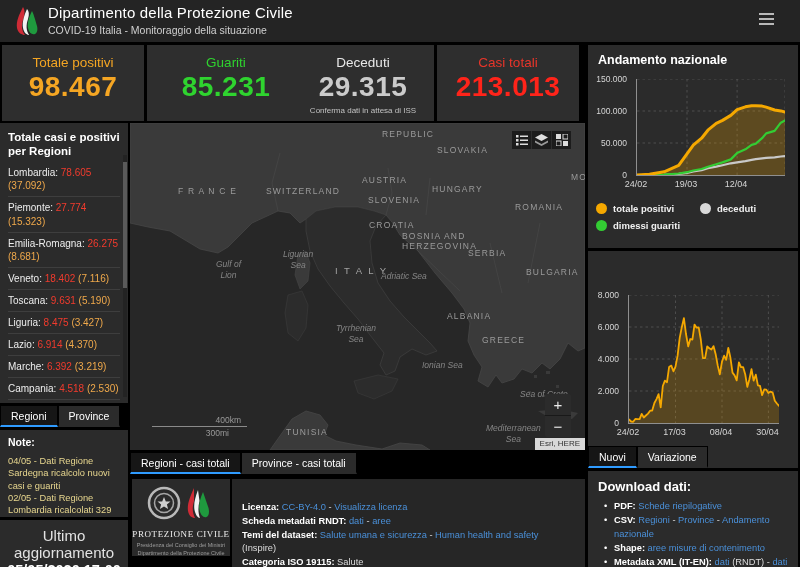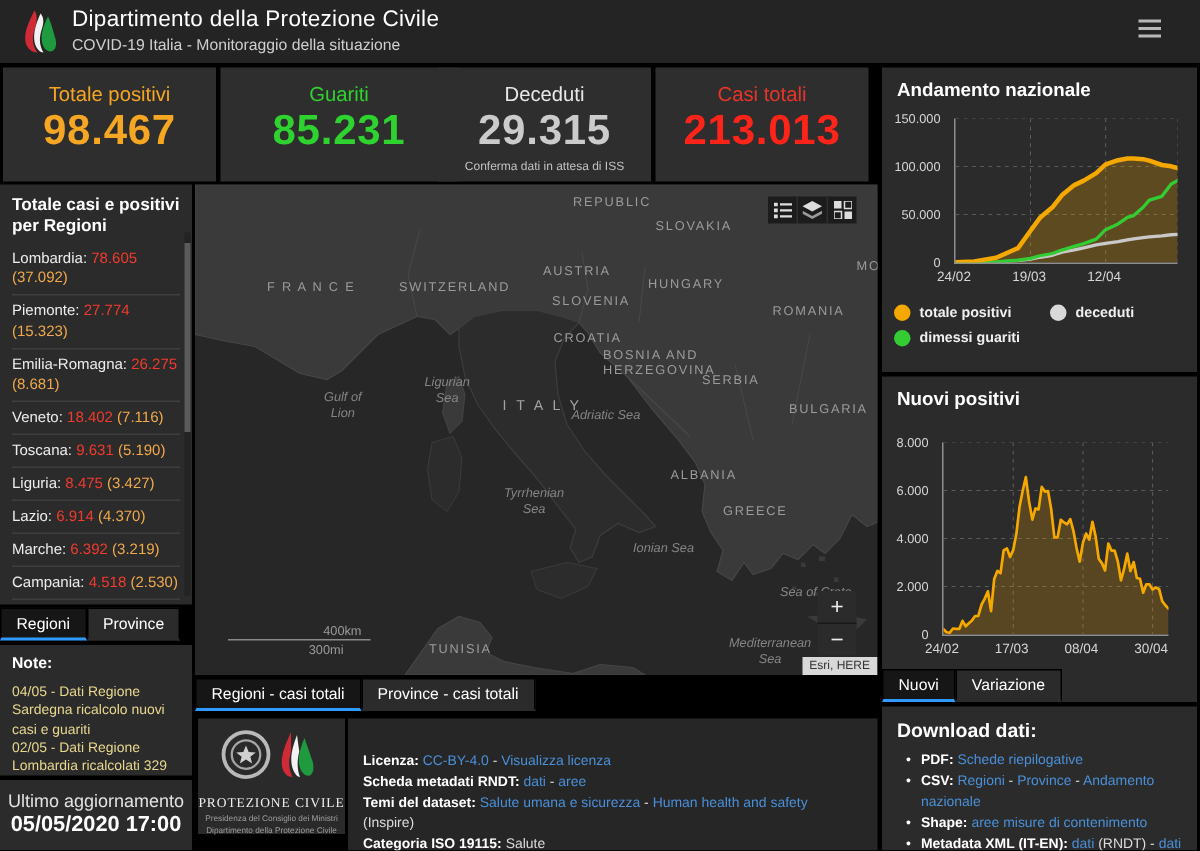--- a/index.html
+++ b/index.html
@@ -37,21 +37,21 @@
        border:1px solid #000;border-bottom:2px solid #2b2b2b;cursor:pointer;white-space:nowrap;}
   .tab.active{background:#161616;border-bottom:2px solid #2f9bff;}
   #side-tabs{left:0;top:405px;}
   #map-tabs{left:130px;top:452px;}
 
   #notes-panel{left:0;top:430px;width:128px;height:87px;padding:6px 8px;box-sizing:border-box;overflow:hidden;}
   #notes-panel .ptitle{font-size:10.5px;font-weight:bold;color:#fff;margin-bottom:7px;}
   .note-line{font-size:9.3px;color:#e8d78f;line-height:1.32;}
 
   #update-box{left:0;top:520px;width:128px;height:47px;text-align:center;}
-  #update-box .u1{font-size:12px;color:#e2e2e2;margin-top:7px;}
+  #update-box .u1{font-size:15px;color:#e2e2e2;margin-top:7px;}
   #update-box .u2{font-size:14.5px;font-weight:bold;color:#fff;margin-top:1px;}
 
   
   #map-box{left:130px;top:123px;width:455px;height:327px;background:#272727;overflow:hidden;}
   #map-svg{position:absolute;left:0;top:0;}
   .clabel{position:absolute;font-size:8.5px;color:#9b9b9b;letter-spacing:1.2px;white-space:pre;}
   .slabel{position:absolute;font-size:8.5px;color:#858585;font-style:italic;text-align:center;line-height:1.35;white-space:pre;}
   #map-tools{position:absolute;top:8px;right:14px;display:flex;background:#1c1c1c;}
   .map-tool{width:19px;height:18px;display:flex;align-items:center;justify-content:center;cursor:pointer;border-right:1px solid #2e2e2e;}
   .map-tool:last-child{border-right:none;}
@@ -316,21 +316,20 @@
           <span class="leg-txt">deceduti</span>
         </div>
         <div class="leg-item" style="width: 120px;">
           <span class="leg-dot" style="background: rgb(51, 204, 51);"></span>
           <span class="leg-txt">dimessi guariti</span>
         </div>
       </div>
   </div>
 
   <div id="panel-nuovi" class="rpanel">
-    <div class="ptitle">Nuovi positivi</div>
     <div id="c2-ylabels">
         <div class="ylab" style="top: 100%;">0</div>
         <div class="ylab" style="top: 75%;">2.000</div>
         <div class="ylab" style="top: 50%;">4.000</div>
         <div class="ylab" style="top: 25%;">6.000</div>
         <div class="ylab" style="top: 0%;">8.000</div>
       </div>
     <div id="c2-plot" class="plot">
       <svg id="c2-svg" viewBox="0 0 150 128" preserveAspectRatio="none">
           <line x1="0" x2="150" y1="96.0" y2="96.0" stroke="#5c5c5c" stroke-width="0.7" stroke-dasharray="2.5,3"></line>

